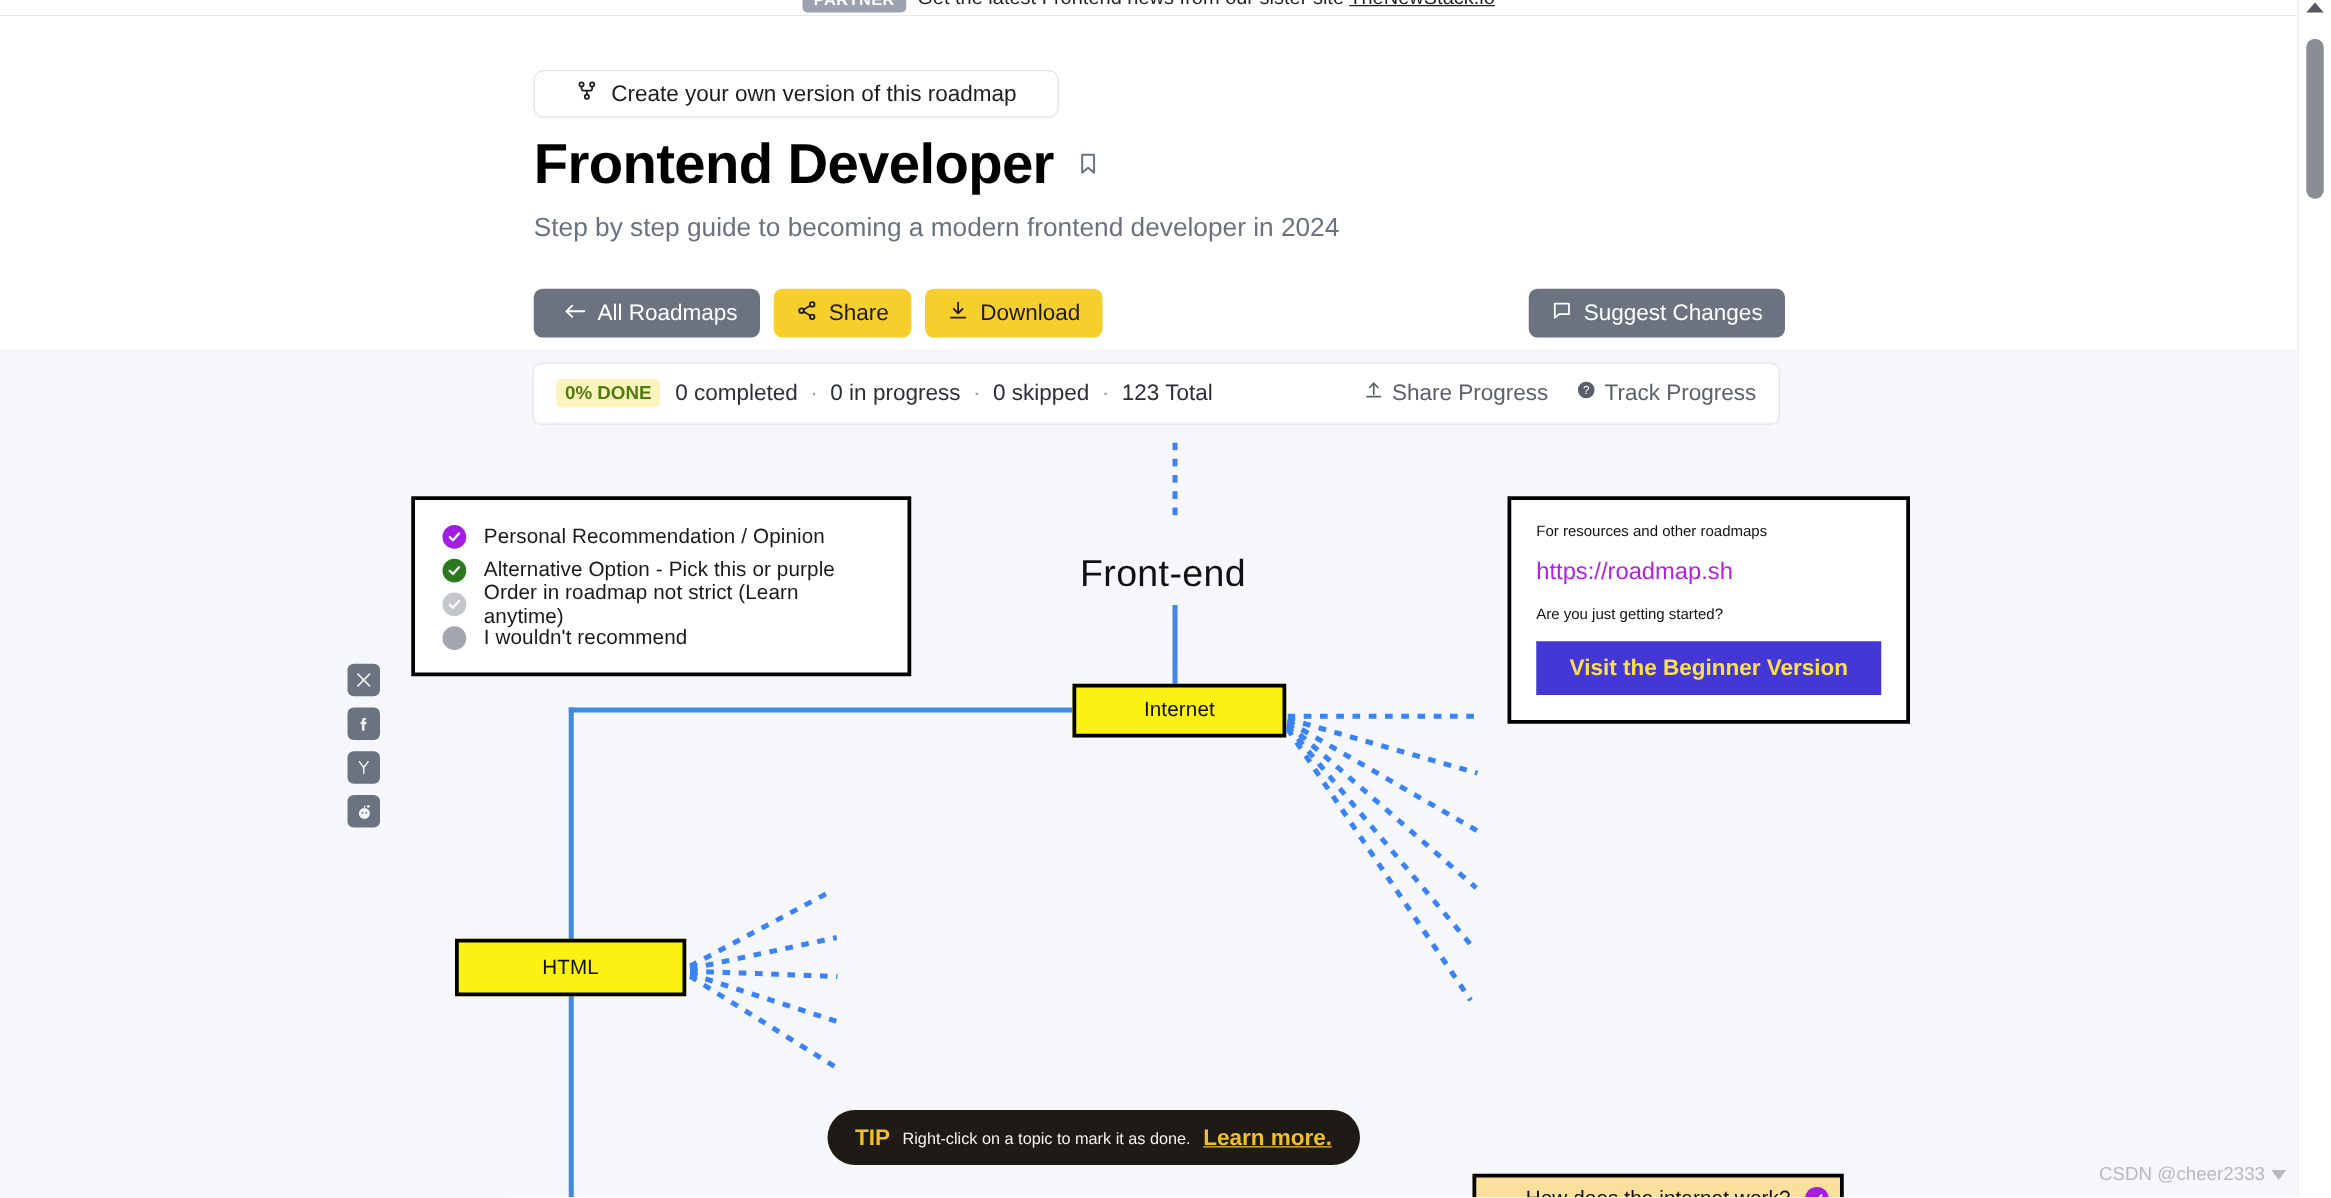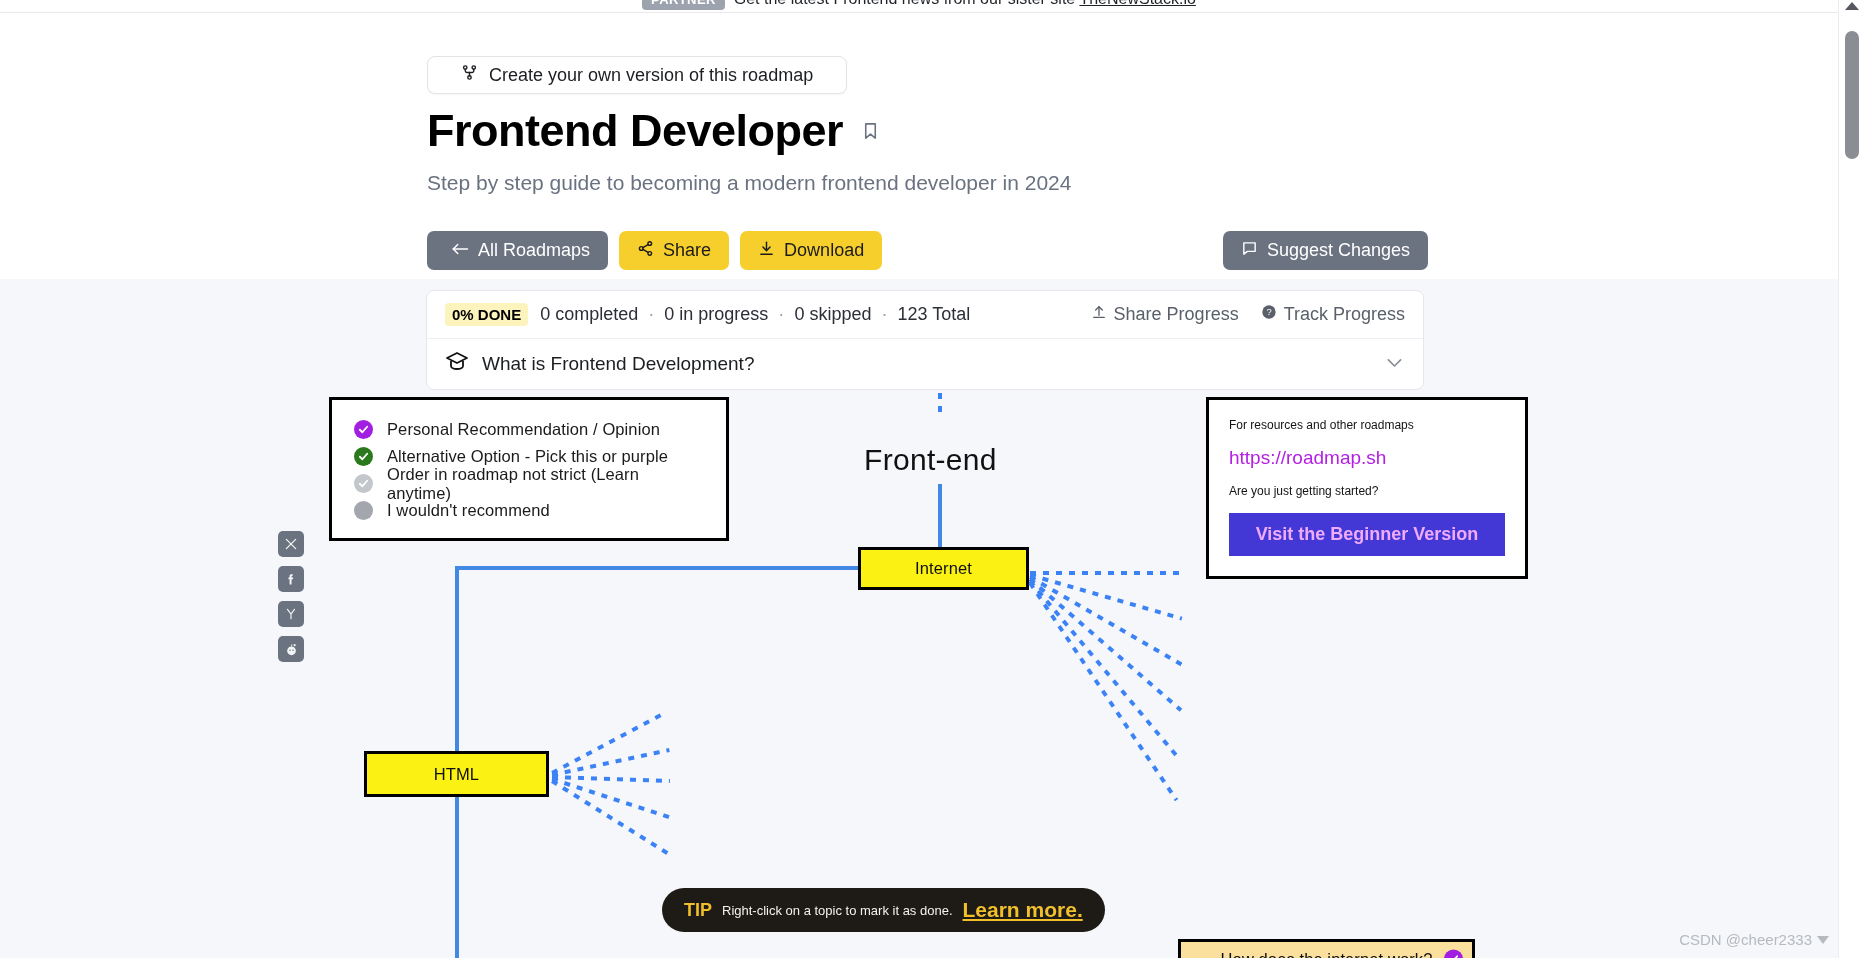--- a/index.html
+++ b/index.html
@@ -86,21 +86,21 @@
   .progress-card {
     position: absolute; left: 426px; top: 290px; width: 998px;
     background: #ffffff; border: 1px solid #e6e6ec; border-radius: 8px;
     z-index: 5;
   }
   .progress-row {
     display: flex; align-items: center; height: 48px; padding: 0 18px;
     border-bottom: 1px solid #eeeef2;
   }
   .badge-done {
-    background: #fdf3bd; color: #000000; font-size: 15px; font-weight: 600;
+    background: #fdf3bd; color: #4d7c0f; font-size: 15px; font-weight: 600;
     padding: 3px 7px; border-radius: 4px; margin-right: 12px;
   }
   .progress-stats { font-size: 18px; color: #2b2f36; }
   .progress-dot { color: #9aa0a6; margin: 0 5px; }
   .progress-actions { margin-left: auto; display: flex; align-items: center; gap: 22px; }
   .progress-action {
     display: inline-flex; align-items: center; gap: 7px;
     font-size: 18px; color: #5a6069; cursor: pointer; white-space: nowrap;
   }
   .accordion-row {
@@ -138,21 +138,21 @@
   .lg-check { width: 11px; height: 11px; }
 
   
   .res-box {
     position: absolute; left: 1206px; top: 118px; width: 322px;
     background: #ffffff; border: 3px solid #000000; padding: 18px 20px 20px 20px;
   }
   .res-line { font-size: 12px; color: #131313; margin-bottom: 15px; }
   .res-link { font-size: 19px; color: #b31fe3; margin-bottom: 15px; display: block; text-decoration: none; cursor: pointer; }
   .res-btn {
-    display: block; width: 100%; height: 43px; background: #4338d6; color: #f0abfc;
+    display: block; width: 100%; height: 43px; background: #4338d6; color: #fde047;
     border: none; font-size: 18px; font-weight: 700; font-family: inherit; cursor: pointer;
   }
 
   
   .frontend-title {
     position: absolute; left: 864px; top: 164px; font-size: 30px; color: #111111; letter-spacing: .3px;
   }
   .dotline-v {
     position: absolute; left: 938px; top: 75px; width: 4px; height: 60px;
     background-image: linear-gradient(#3b82f6 50%, transparent 0);
@@ -186,21 +186,21 @@
   }
 
   
   .tip-toast {
     position: absolute; left: 662px; top: 888px;
     height: 44px; padding: 0 22px; background: #1e1b16; border-radius: 22px;
     display: flex; align-items: center; gap: 10px; z-index: 30;
   }
   .tip-kw { color: #f0bf2a; font-size: 18px; font-weight: 700; }
   .tip-msg { color: #f2f2f0; font-size: 13px; }
-  .tip-link { color: #f0bf2a; font-size: 21px; font-weight: 700; text-decoration: underline; cursor: pointer; }
+  .tip-link { color: #f0bf2a; font-size: 18px; font-weight: 700; text-decoration: underline; cursor: pointer; }
 
   
   .watermark {
     position: absolute; right: 36px; bottom: 10px;
     font-size: 15px; color: #b6bac0; display: flex; align-items: center; gap: 5px;
   }
   .wm-tri { width: 0; height: 0; border-left: 6px solid transparent; border-right: 6px solid transparent; border-top: 8px solid #b6bac0; }
 </style>
 </head>
 <body>
@@ -417,34 +417,20 @@
           <span>
             <svg width="16" height="16" viewBox="0 0 24 24" fill="#5a6069">
               <circle cx="12" cy="12" r="10"></circle>
               <text x="12" y="17" font-size="14" font-family="Liberation Sans, sans-serif" fill="#ffffff" text-anchor="middle">?</text>
             </svg>
           </span>
           <span>Track Progress</span>
         </span>
       </span>
     </div>
-    <div class="accordion-row">
-      <span>
-        <svg width="24" height="24" viewBox="0 0 24 24" fill="none" stroke="#111111" stroke-width="1.8" stroke-linejoin="round">
-          <path d="M2 8l10-5 10 5-10 5z"></path>
-          <path d="M6 11v5c0 1.7 2.7 3 6 3s6-1.3 6-3v-5"></path>
-        </svg>
-      </span>
-      <span class="accordion-label">What is Frontend Development?</span>
-      <span class="chev">
-        <svg width="21" height="21" viewBox="0 0 24 24" fill="none" stroke="#8b9098" stroke-width="2" stroke-linecap="round" stroke-linejoin="round">
-          <path d="M5 9l7 7 7-7"></path>
-        </svg>
-      </span>
-    </div>
   </div>
 
   <div class="tip-toast">
     <span class="tip-kw">TIP</span>
     <span class="tip-msg">Right-click on a topic to mark it as done.</span>
     <span class="tip-link">Learn more.</span>
   </div>
 
   <div class="scrollbar-track">
     <div class="scroll-up-arrow"></div>

